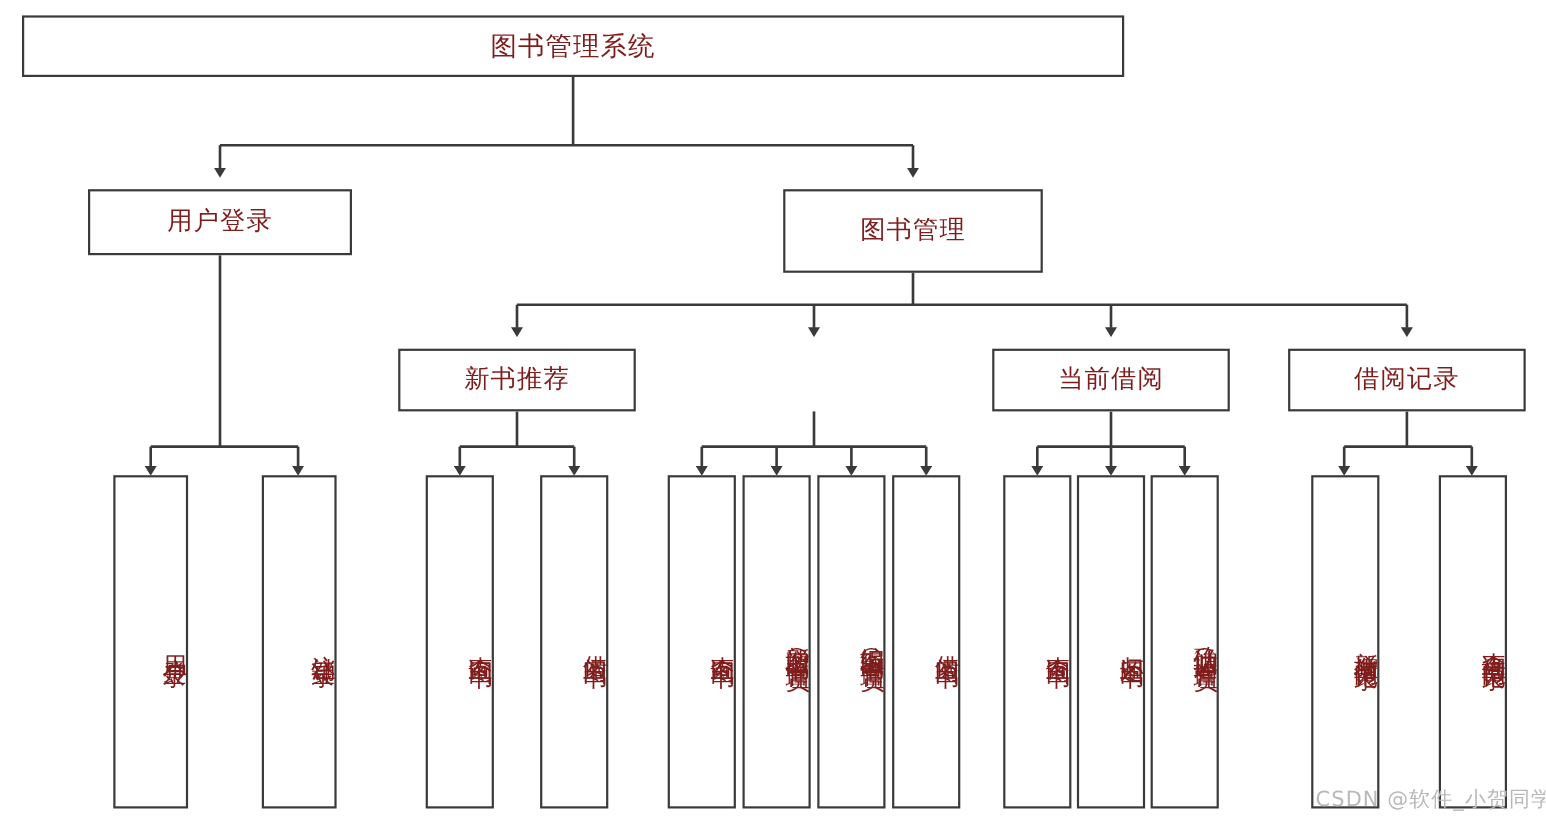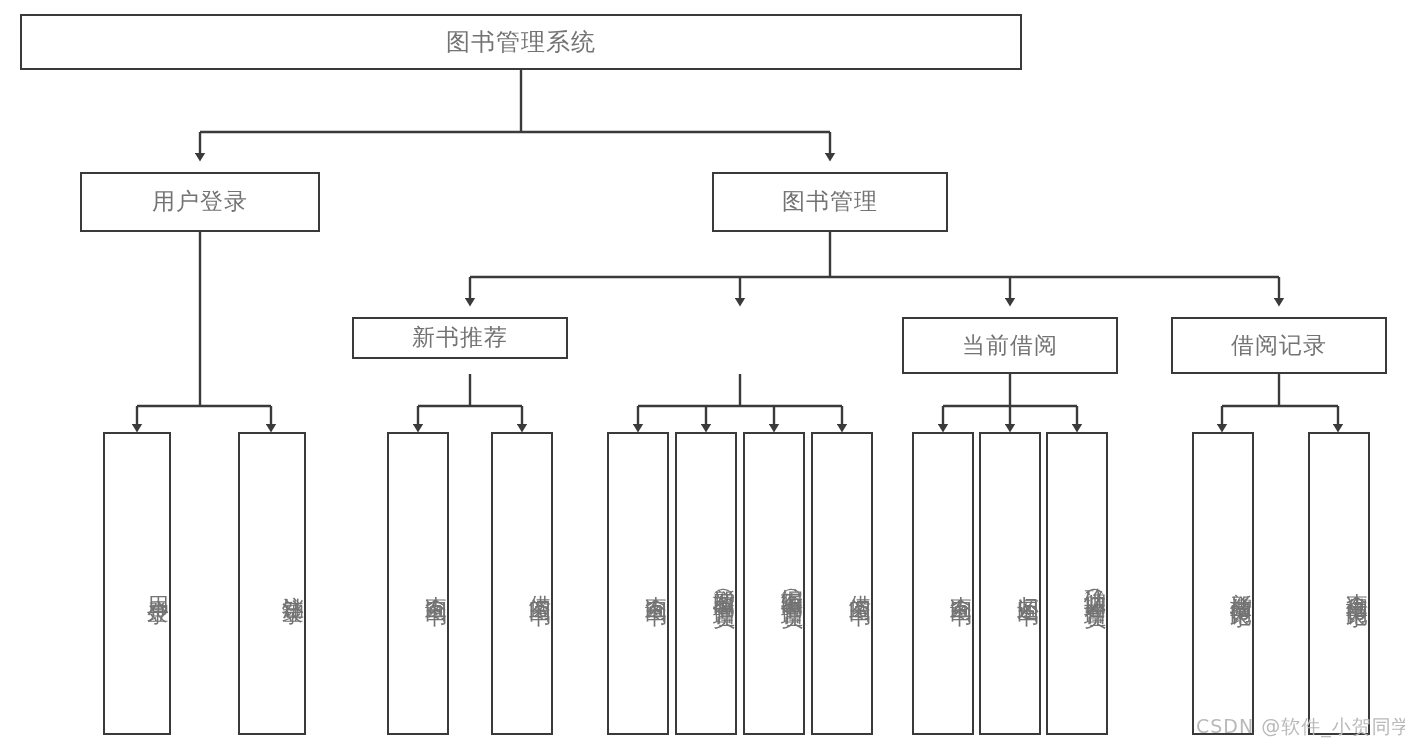--- a/index.html
+++ b/index.html
@@ -27,21 +27,21 @@
     pointer-events: none;
   }
   .node {
     position: absolute;
     box-sizing: border-box;
     border: 2px solid #3a3a3a;
     background: #ffffff;
     display: flex;
     align-items: center;
     justify-content: center;
-    color: #737373;
+    color: #7f1d1d;
     text-align: center;
   }
   .node.horiz {
     font-size: 23px;
     letter-spacing: 1px;
     line-height: 1.2;
   }
   .node.root {
     font-size: 24px;
   }
@@ -126,25 +126,25 @@
     </g>
   </svg>
 
   <div class="node horiz root" style="left:20px; top:14px; width:1002px; height:56px;">
     <span>图书管理系统</span>
   </div>
 
   <div class="node horiz" style="left:80px; top:172px; width:240px; height:60px;">
     <span>用户登录</span>
   </div>
-  <div class="node horiz" style="left:712px; top:172px; width:236px; height:60px;">
+  <div class="node horiz" style="left:712px; top:172px; width:236px; height:76px;">
     <span>图书管理</span>
   </div>
 
-  <div class="node horiz" style="left:352px; top:317px; width:216px; height:42px;">
+  <div class="node horiz" style="left:362px; top:317px; width:216px; height:57px;">
     <span>新书推荐</span>
   </div>
   <div class="node horiz" style="left:1171px; top:317px; width:216px; height:57px;">
     <span>借阅记录</span>
   </div>
   <div class="node horiz" style="left:902px; top:317px; width:216px; height:57px;">
     <span>当前借阅</span>
   </div>
 
   <div class="node vert" style="left:103px; top:432px; width:68px; height:303px;">

